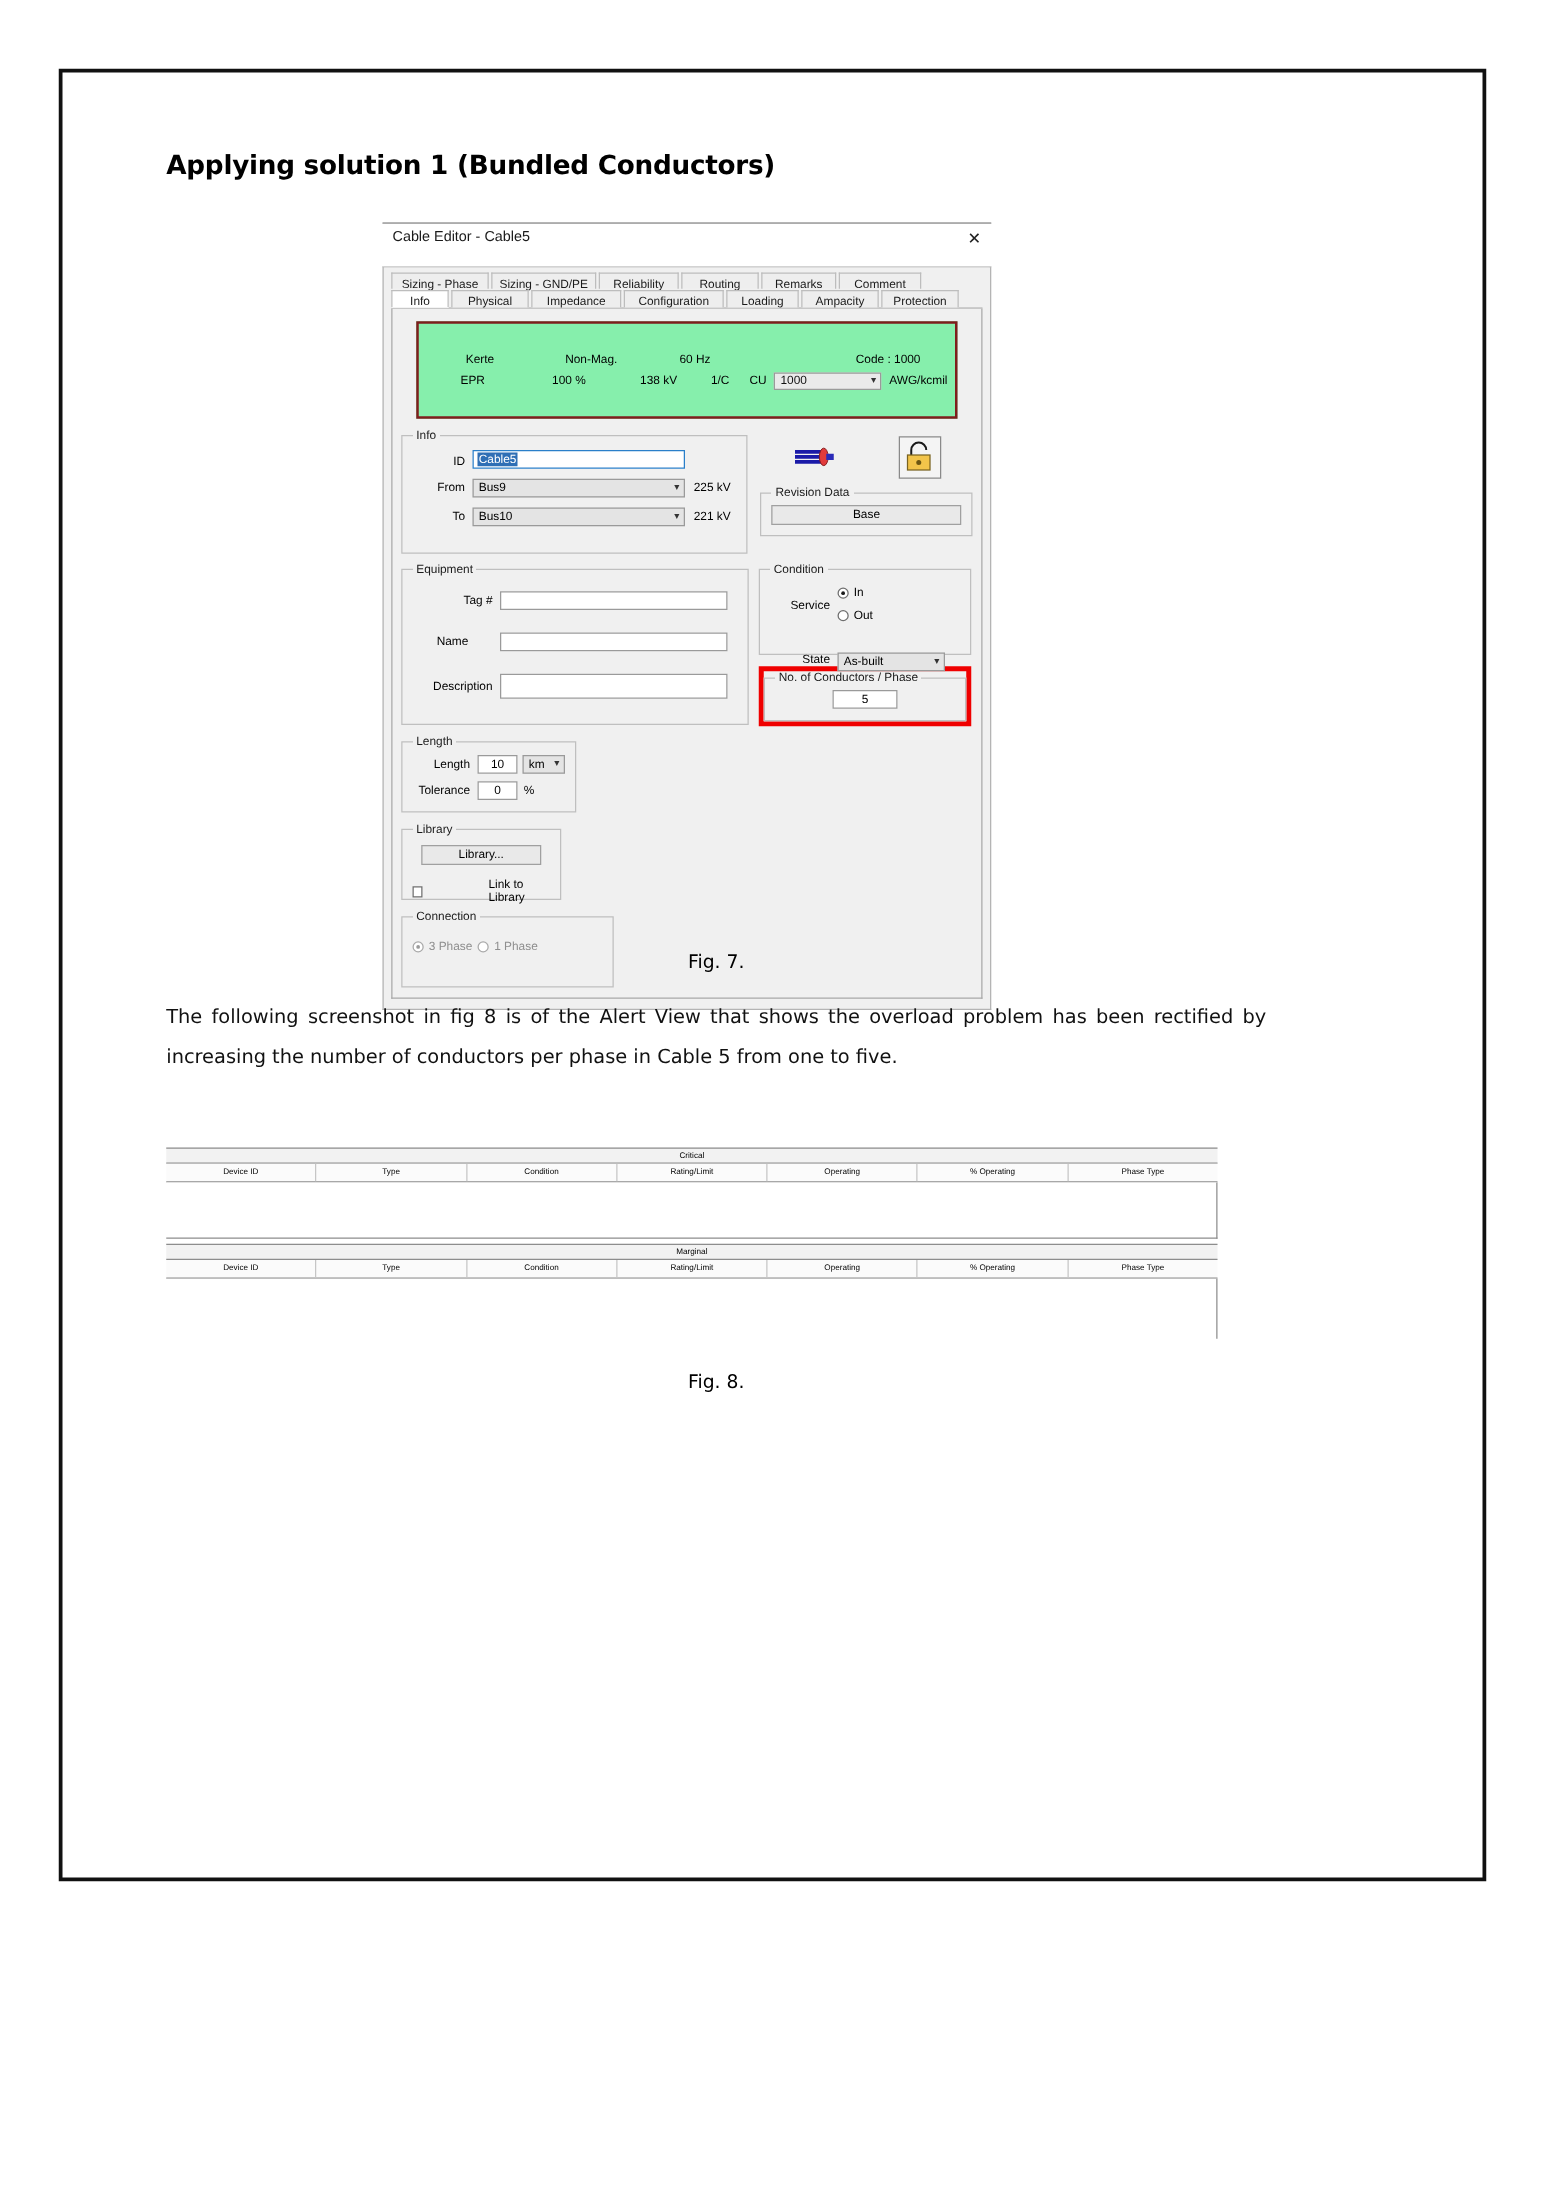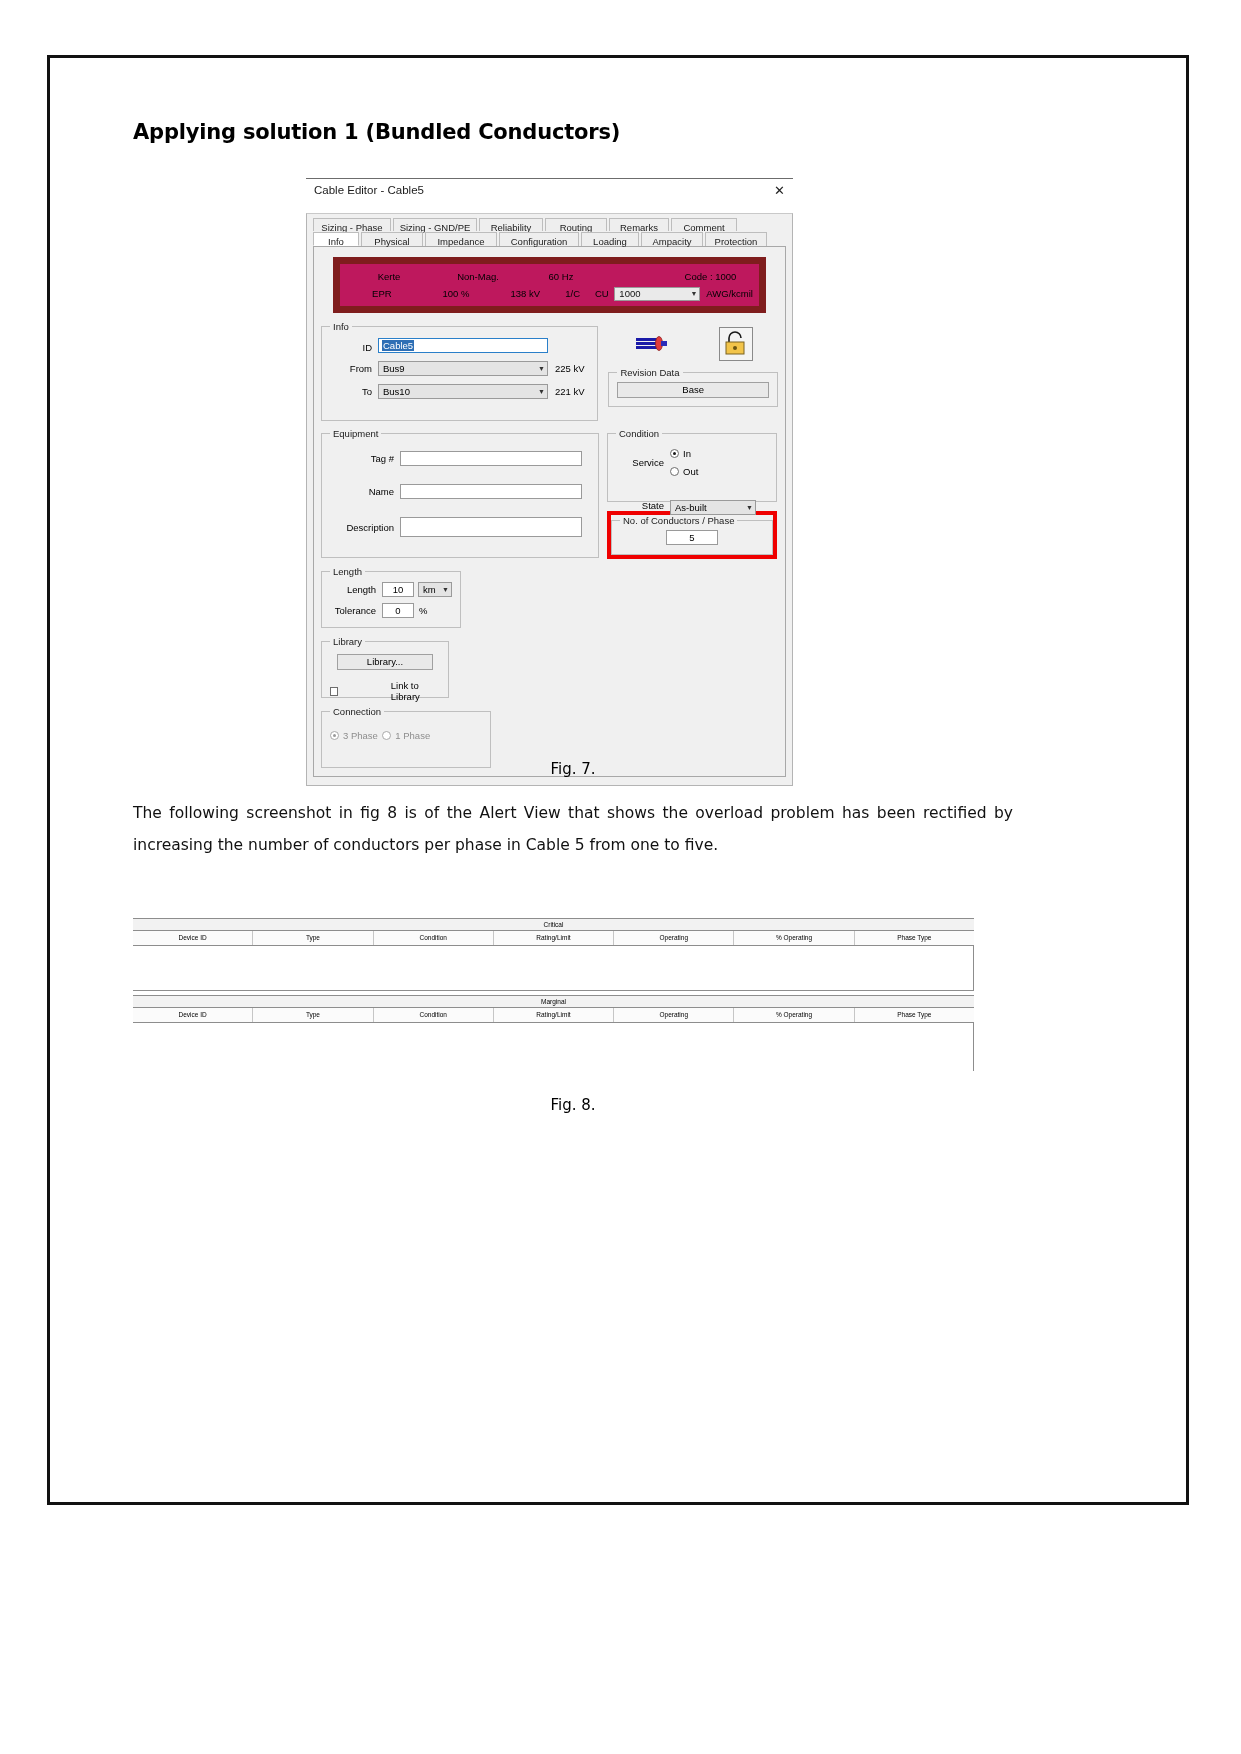--- a/index.html
+++ b/index.html
@@ -101,23 +101,23 @@
   }
   .pane{
     background:#f0f0f0;
     border:1px solid #a8a8a8;
     border-top:none;
     padding:6px 7px 8px 7px;
   }
 
   
   .header-box{
-    border:7px solid #7f1d1d;
-    background:#be185d;
-    padding:4px 6px;
+    border:2px solid #7f1d1d;
+    background:#86efac;
+    padding:20px 6px;
     font-size:9.5px;
   }
   .hdr-row{
     display:flex;align-items:center;
     height:17px;
   }
   .hdr-row .c1{width:86px;text-align:center;}
   .hdr-row .c2{width:92px;text-align:center;}
   .hdr-row .c3{width:74px;text-align:center;}
   .hdr-row .c4{width:40px;text-align:center;}
@@ -395,21 +395,21 @@
       </div>
 
       <div class="sec2">
         <fieldset class="gb" style="width:278px;height:130px;box-sizing:border-box;">
           <legend>Equipment</legend>
           <div class="row" style="margin-top:8px;">
             <div class="lbl" style="width:64px;">Tag #</div>
             <div class="txtbox" style="width:182px;"></div>
           </div>
           <div class="row" style="margin-top:18px;">
-            <div class="lbl" style="width:64px;">Name</div>
+            <div class="lbl" style="width:64px;text-align:center;">Name</div>
             <div class="txtbox" style="width:182px;"></div>
           </div>
           <div class="row" style="margin-top:18px;margin-bottom:0;">
             <div class="lbl" style="width:64px;">Description</div>
             <div class="txtbox" style="width:182px;height:20px;"></div>
           </div>
         </fieldset>
 
         <div style="width:170px;">
           <fieldset class="gb" style="height:74px;box-sizing:border-box;">

